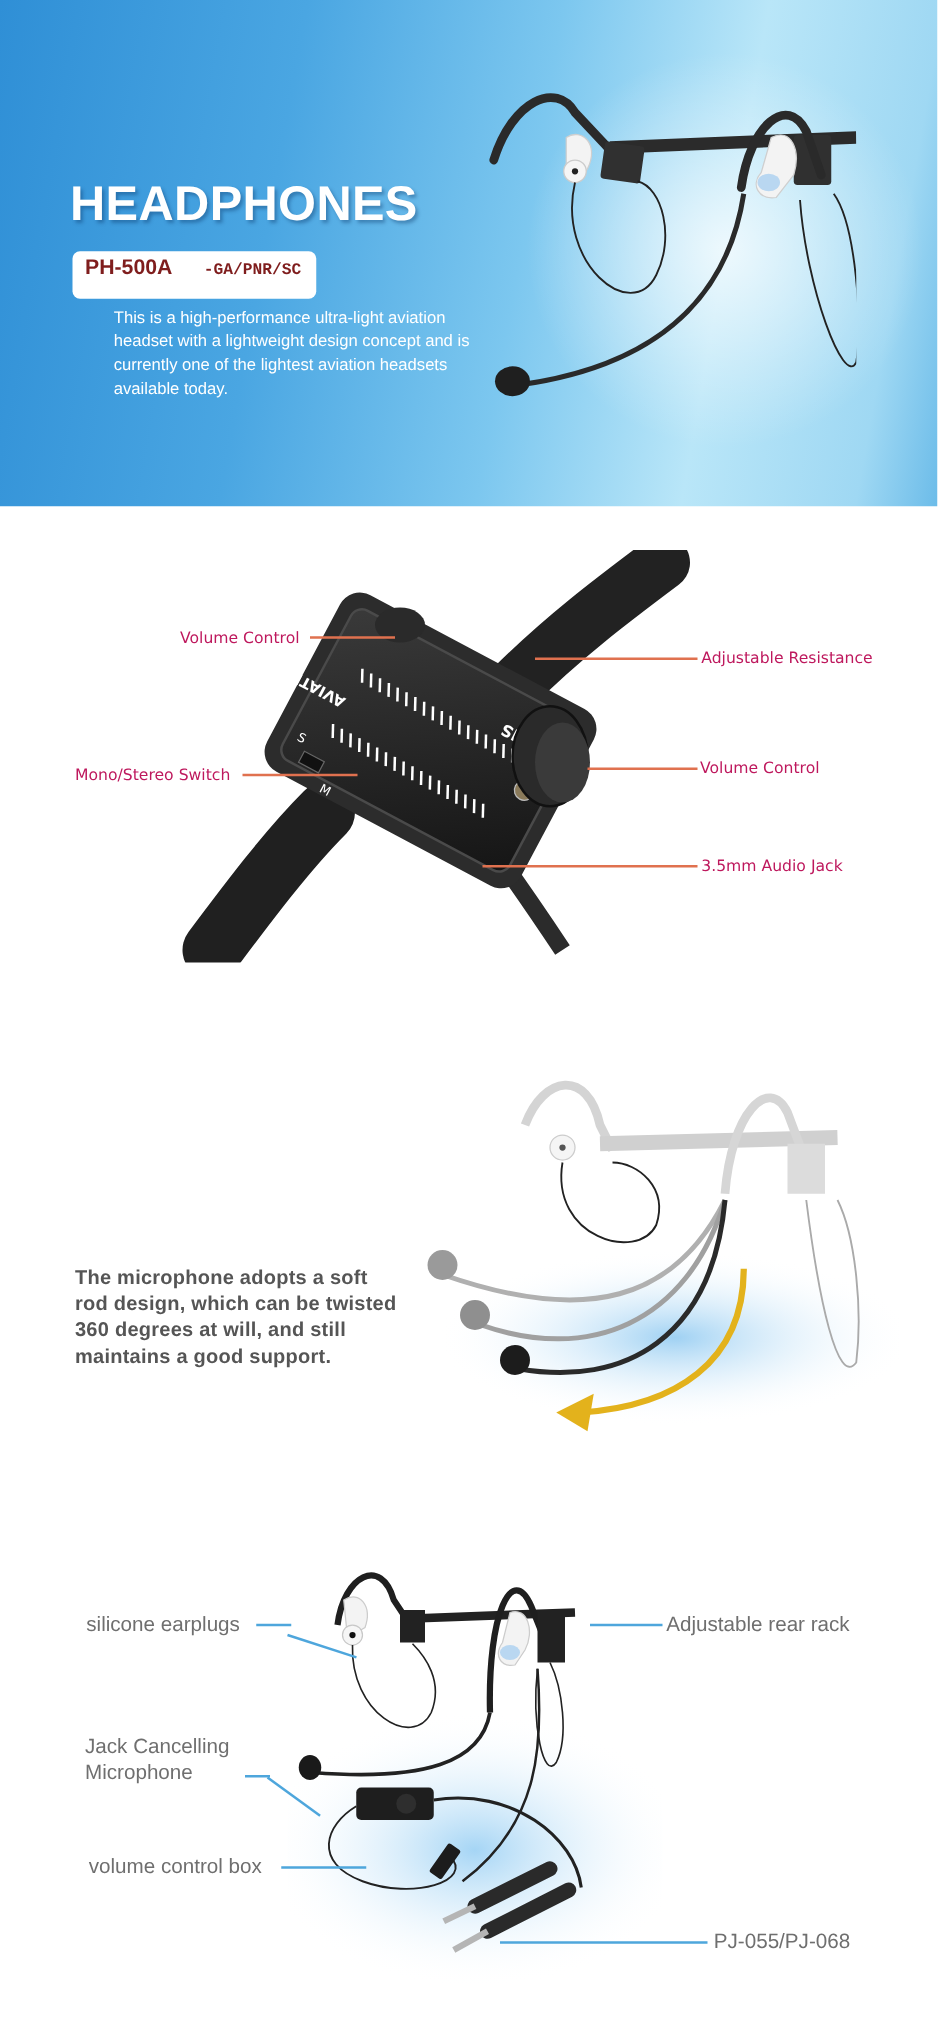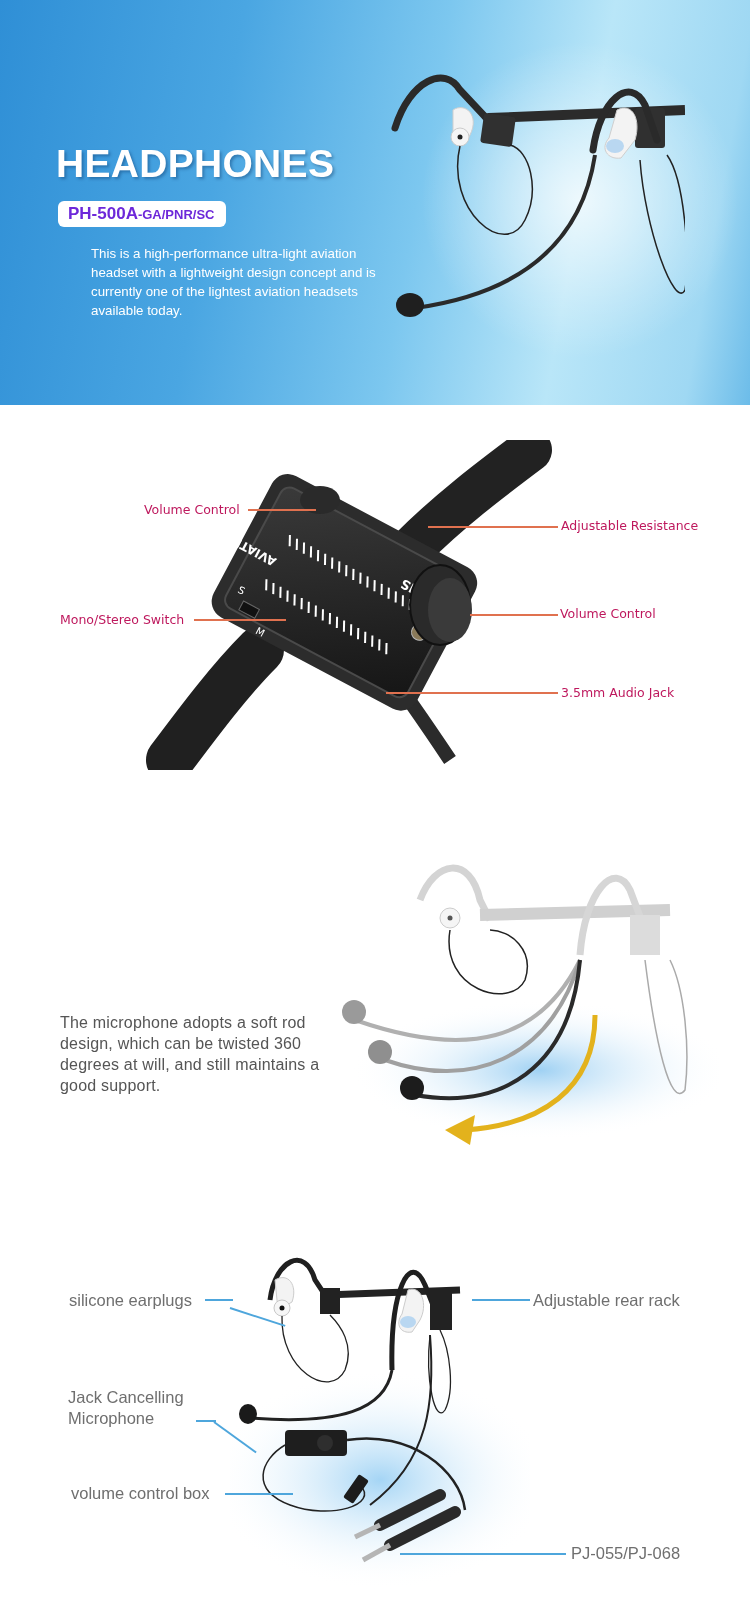--- a/index.html
+++ b/index.html
@@ -15,26 +15,26 @@
   .hero .glow {
     position: absolute; left: 420px; top: 40px; width: 320px; height: 320px;
     background: radial-gradient(circle, rgba(255,255,255,0.75) 0%, rgba(255,255,255,0.25) 45%, rgba(255,255,255,0) 70%);
   }
   .hero-title {
     position: absolute; left: 56px; top: 96px; width: 360px;
     font-family: "Liberation Sans", sans-serif; font-weight: 700; font-size: 39px; line-height: 45px;
     color: #ffffff; text-shadow: 2px 2px 3px rgba(0,40,90,0.35); letter-spacing: 0.3px;
   }
   .model-badge {
-    position: absolute; left: 58px; top: 201px; height: 26px; padding: 0 12px 0 10px;
+    position: absolute; left: 58px; top: 201px; height: 38px; padding: 0 12px 0 10px;
     background: #ffffff; border-radius: 6px; display: flex; align-items: baseline;
-    color: #6d28d9; font-weight: 700; line-height: 26px;
+    color: #7f1d1d; font-weight: 700; line-height: 26px; gap: 25px;
   }
   .model-badge .main { font-size: 17px; }
-  .model-badge .suffix { font-size: 13px; }
+  .model-badge .suffix { font-size: 13px; font-family: Liberation Mono, monospace; }
   .hero-desc {
     position: absolute; left: 59px; top: 244px; width: 300px;
     color: #ffffff; font-size: 13.3px; line-height: 19px; margin-left: 32px;
   }
 
   
   .img { position: absolute; }
 
   
   .callout-label {
@@ -42,21 +42,21 @@
   }
   .orange-line { position: absolute; height: 2px; background: #e0714f; }
 
   
   .boom-title {
     position: absolute; left: 60px; top: 884px; width: 340px;
     color: #4aa5e0; font-weight: 700; font-size: 33px; line-height: 43px;
   }
   .boom-desc {
     position: absolute; left: 60px; top: 1012px; width: 260px;
-    color: #555555; font-size: 16px; line-height: 21px; letter-spacing: 0.2px;
+    color: #555555; font-size: 16px; line-height: 21px; letter-spacing: 0.2px; font-weight: bold;
   }
 
   
   .blue-label { position: absolute; color: #6f6f6f; font-size: 16.5px; line-height: 21px; white-space: nowrap; }
   .blue-line { position: absolute; height: 2px; background: #4ea6dc; }
 </style>
 </head>
 <body>
 
 <section class="hero">

